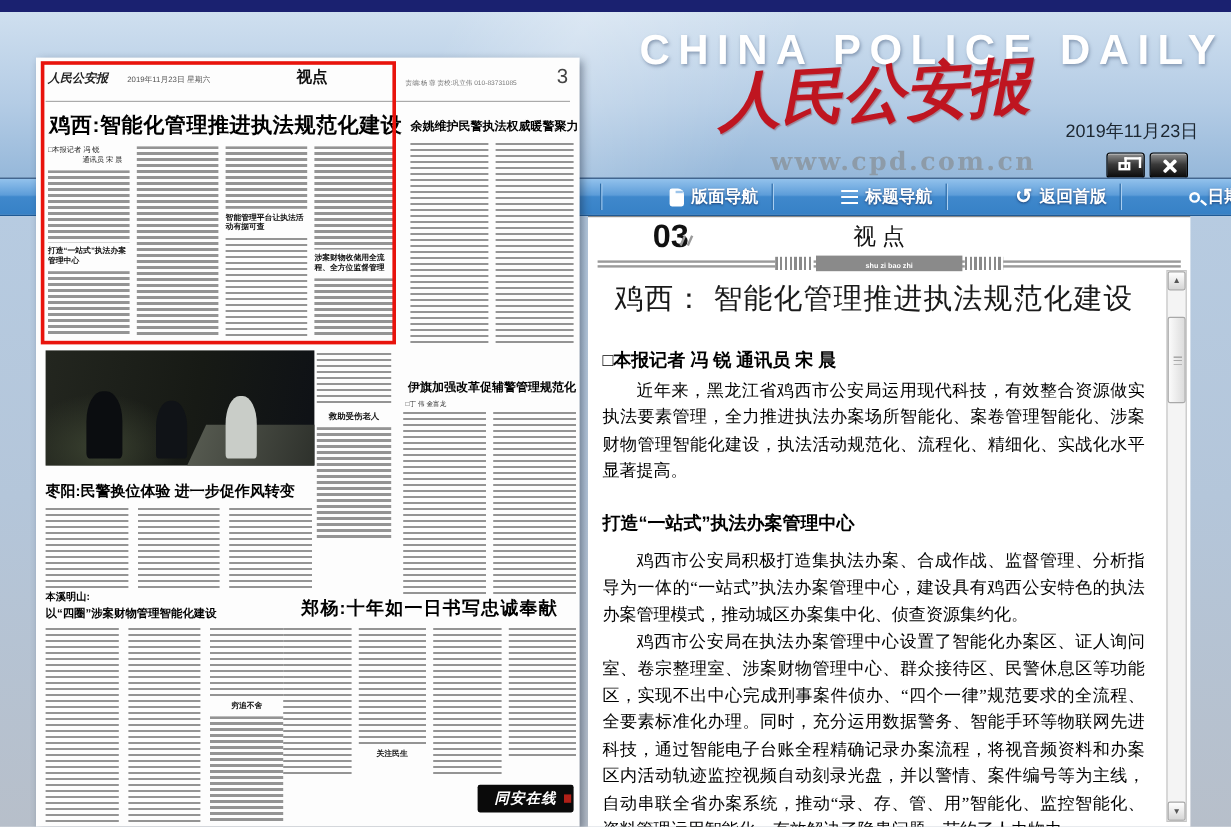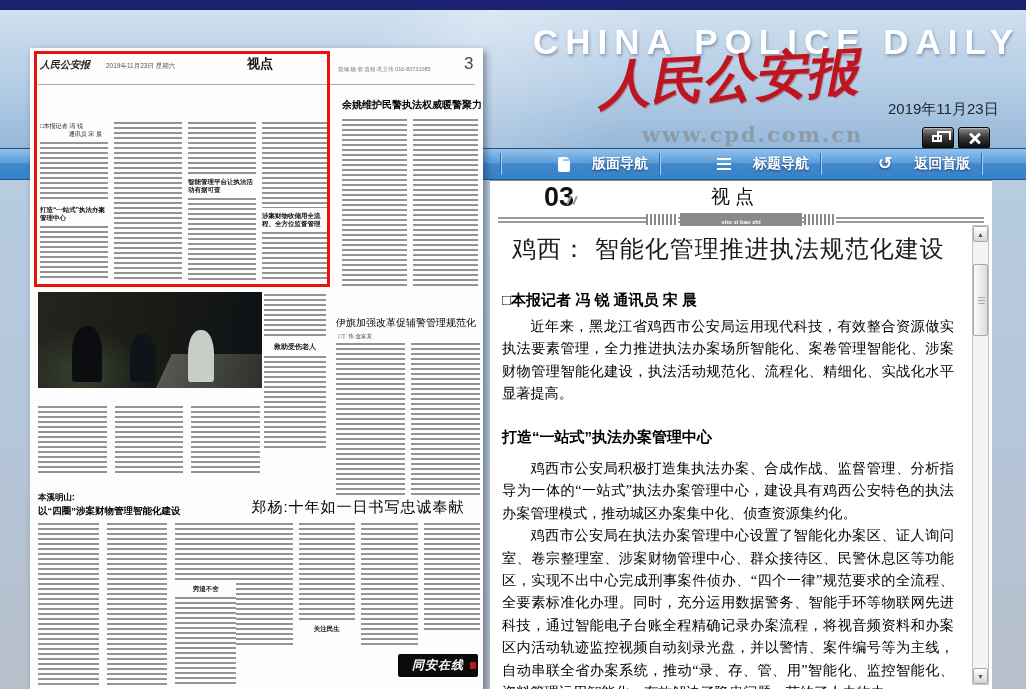--- a/index.html
+++ b/index.html
@@ -33,21 +33,21 @@
             border:2px solid #fff; border-bottom:none; }
   .g-close-a,.g-close-b { position:absolute; left:9px; top:9px; width:14px; height:3px; background:#fff; border-radius:1px; }
   .g-close-a { transform:rotate(45deg); } .g-close-b { transform:rotate(-45deg); }
 
   
   .toolbar { position:absolute; left:0; top:148px; width:1026px; height:32px;
             display:flex; align-items:center; gap:11px; padding-left:500px;
             background:linear-gradient(to bottom,#93c2ec 0%,#5d9dd9 45%,#3f88cc 50%,#3781c6 100%);
             border-top:1px solid #274e7c; border-bottom:1px solid #1e5a96; }
   .tb-sep { width:0; height:22px; border-left:1px solid #2e6da8; border-right:1px solid #a9cef0; }
-  .tb-btn { display:flex; align-items:center; gap:22px; color:#fff; font-size:14px; font-weight:bold;
+  .tb-btn { display:flex; align-items:center; gap:6px; color:#fff; font-size:14px; font-weight:bold;
             text-shadow:0 1px 2px rgba(0,10,50,.55); cursor:pointer; white-space:nowrap;padding-left:45px; }
   .ic-page { width:12px; height:15px; background:#fff; border-radius:2px 5px 2px 2px; position:relative; }
   .ic-page::after { content:""; position:absolute; right:1px; top:2px; width:6px; height:2px; background:#9cc4ea; }
   .ic-list { width:14px; height:13px;
             background:repeating-linear-gradient(to bottom,#fff 0 2px,transparent 2px 5px); }
   .ic-back { font-size:17px; line-height:16px; font-weight:bold; color:#fff; }
   .ic-mag { width:9px; height:9px; border:2px solid #fff; border-radius:50%; position:relative; }
   .ic-mag::after { content:""; position:absolute; left:7px; top:6px; width:6px; height:2px;
             background:#fff; transform:rotate(40deg); }
   .tb-input { width:94px; height:21px; border:1px solid #4a76a4; background:#fff; font-size:12px; padding:0 4px; }
@@ -90,33 +90,33 @@
            background:radial-gradient(closest-side,#3a4130,transparent); }
   .np-photo::after { content:""; position:absolute; right:-10px; bottom:-8px; width:110px; height:42px;
            background:linear-gradient(80deg,#565a50,#2a2d28); transform:skewX(-25deg); }
   .fig { position:absolute; bottom:6px; border-radius:45% 45% 8% 8%; }
   .fig1 { left:34px; width:30px; height:56px; background:#0b0d10; }
   .fig2 { left:92px; width:26px; height:48px; background:#101317; }
   .fig3 { left:150px; width:26px; height:52px; background:#c9cdc8; z-index:1; }
   .np-rescue { position:absolute; left:234px; top:246px; width:62px; display:flex; flex-direction:column; gap:4px; }
   .h-rescue { font-size:7px; font-weight:bold; text-align:center; color:#111; }
   .np-yiqi { position:absolute; left:306px; top:268px; width:144px; }
-  .h-yiqi { font-size:10px; font-weight:normal; color:#000; white-space:nowrap; }
+  .h-yiqi { font-size:10px; font-weight:bold; color:#000; white-space:nowrap;text-align:right; }
   .yq-byline { font-size:5.5px; color:#333; margin:3px 0 3px 2px; }
   .yq-cols { display:flex; gap:6px; } .yq-cols .sim { flex:1; height:155px; }
   .np-zaoyang { position:absolute; left:8px; top:353px; width:222px; }
   .h-zaoyang { font-size:12.5px; font-weight:bold; color:#000; white-space:nowrap; }
   .zy-cols { display:flex; gap:8px; margin-top:5px; } .zy-cols .sim { flex:1; height:68px; }
   .np-benxi { position:absolute; left:8px; top:444px; width:198px; }
   .h-benxi1 { font-size:8.5px; font-weight:bold; color:#000; }
   .h-benxi2 { font-size:9.5px; font-weight:bold; color:#000; white-space:nowrap; margin-top:1px; }
   .bx-cols { display:flex; gap:8px; margin-top:5px; }
   .bx-col { flex:1; display:flex; flex-direction:column; gap:4px; height:162px; }
   .np-zhengyang { position:absolute; left:206px; top:450px; width:244px; }
-  .h-zhengyang { font-size:15px; font-weight:normal; color:#000; letter-spacing:1px; white-space:nowrap; text-align:center; }
+  .h-zhengyang { font-size:15px; font-weight:bold; color:#000; letter-spacing:1px; white-space:nowrap; text-align:center; }
   .zh-cols { display:flex; gap:6px; margin-top:6px; }
   .zh-col { flex:1; display:flex; flex-direction:column; gap:4px; height:124px; }
   .np-ad { position:absolute; left:368px; top:606px; width:80px; height:23px; background:#0a0a0a;
            color:#fff; font-size:12px; font-weight:bold; font-style:italic; text-align:center;
            line-height:23px; letter-spacing:1px; border-radius:2px; }
   .np-ad::after { content:""; position:absolute; right:2px; top:8px; width:6px; height:7px; background:#b02018; }
 
   
   .panel { position:absolute; left:490px; top:180px; width:502px; height:509px; background:#fff;
            border-top:1px solid #8a8a8a; }
@@ -204,20 +204,21 @@
   </div>
 
   <div class="paper">
     <span class="np-logo">人民公安报</span>
     <span class="np-date">2019年11月23日  星期六</span>
     <span class="np-section">视点</span>
     <span class="np-editors">责编:杨 蓉  责校:巩立伟  010-83731085</span>
     <span class="np-pagenum">3</span>
     <div class="np-rule"></div>
 
+    <div class="np-headline-main">鸡西:智能化管理推进执法规范化建设</div>
 
     <div class="np-cols">
       <div class="np-col">
         <div class="np-byline">
           <div>□本报记者  冯  锐</div>
           <div>通讯员  宋  晨</div>
         </div>
         <div class="sim" style="height:60px"></div>
         <div class="np-mini">打造“一站式”执法办案管理中心</div>
         <div class="sim grow"></div>
@@ -260,20 +261,21 @@
     <div class="np-yiqi">
       <div class="h-yiqi">伊旗加强改革促辅警管理规范化</div>
       <div class="yq-byline">□丁  伟  金富龙</div>
       <div class="yq-cols">
         <div class="sim"></div>
         <div class="sim"></div>
       </div>
     </div>
 
     <div class="np-zaoyang">
+      <div class="h-zaoyang">枣阳:民警换位体验  进一步促作风转变</div>
       <div class="zy-cols">
         <div class="sim"></div>
         <div class="sim"></div>
         <div class="sim"></div>
       </div>
     </div>
 
     <div class="np-benxi">
       <div class="h-benxi1">本溪明山:</div>
       <div class="h-benxi2">以“四圈”涉案财物管理智能化建设</div>

